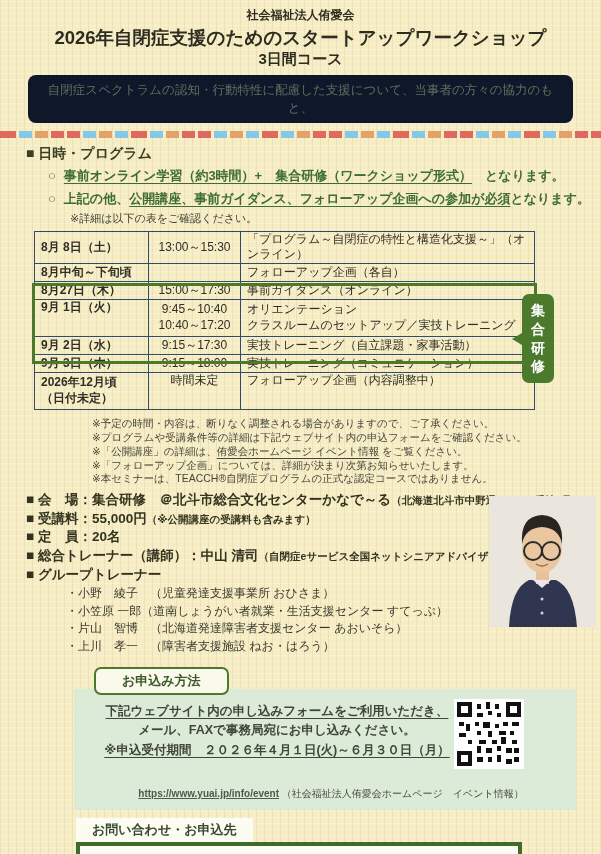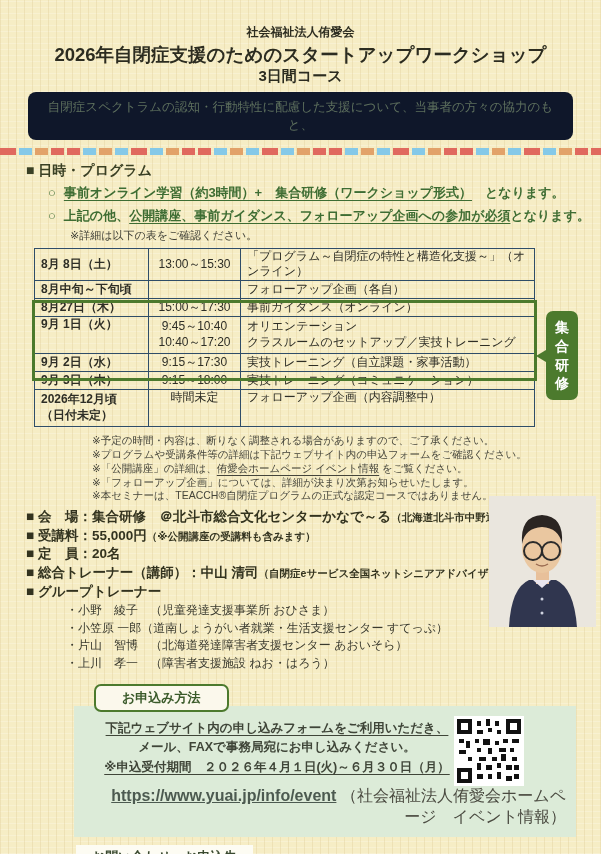--- a/index.html
+++ b/index.html
@@ -5,21 +5,21 @@
   html,body{margin:0;padding:0;}
   body{
     width:601px;height:854px;overflow:hidden;position:relative;
     font-family:"Liberation Sans","DejaVu Sans",sans-serif;
     background-color:#f6edc5;
     background-image:
       repeating-linear-gradient(90deg, rgba(227,210,160,0.45) 0 1px, rgba(0,0,0,0) 1px 8px),
       repeating-linear-gradient(0deg, rgba(250,244,220,0.55) 0 1px, rgba(0,0,0,0) 1px 6px);
     color:#2f2f23;
   }
-  .org{padding-top:24px;text-align:center;font-size:12px;font-weight:bold;color:#2c2c20;}
+  .org{padding-top:7px;text-align:center;font-size:12px;font-weight:bold;color:#2c2c20;}
   .title{text-align:center;font-size:18.5px;font-weight:bold;color:#2c2c20;line-height:1.25;margin-top:2px;}
   .subtitle{text-align:center;font-size:15px;font-weight:bold;color:#2c2c20;margin-top:1px;}
   .intro{margin:6px 28px 0;background:#0f172a;border-radius:8px;padding:6px 8px;
     text-align:center;font-size:12.5px;color:#5d6f5d;line-height:1.45;}
   .dashline{height:7px;margin-top:8px;
     background-image:linear-gradient(90deg,
       #e0695e 0 16px, rgba(0,0,0,0) 16px 19px,
       #85c9e8 19px 32px, rgba(0,0,0,0) 32px 35px,
       #e2a269 35px 48px, rgba(0,0,0,0) 48px 51px,
       #e0695e 51px 64px, rgba(0,0,0,0) 64px 67px,
@@ -34,35 +34,35 @@
   .u{text-decoration:underline;text-underline-offset:3px;}
   .detail-note{margin:3px 0 0 70px;font-size:11px;color:#3f3f35;}
   .table-wrap{position:relative;margin:5px 0 0 34px;width:500px;}
   table.sched{border-collapse:collapse;width:500px;font-size:12px;color:#2e2e26;table-layout:fixed;}
   table.sched td{border:1px solid #2f4d68;padding:0 6px;height:17px;line-height:1.3;vertical-align:middle;}
   td.c-date{font-weight:bold;}
   td.c-time{text-align:center;}
   tr.r-dbl td{height:36px;}
   .hl-overlay{position:absolute;left:-2px;top:52px;width:499px;height:75px;
     border:3px solid #4c7a2d;pointer-events:none;}
-  .badge{position:absolute;left:512px;top:63px;background:#4c7a2d;color:#fff;font-weight:bold;
+  .badge{position:absolute;left:488px;top:63px;background:#4c7a2d;color:#fff;font-weight:bold;
     font-size:14px;padding:7px 9px;border-radius:7px;line-height:1.35;text-align:center;}
   .badge-arrow{position:absolute;left:-10px;top:50%;margin-top:-6px;width:0;height:0;
     border-top:6px solid transparent;border-bottom:6px solid transparent;border-right:10px solid #4c7a2d;}
   .notes{margin:7px 0 0 92px;font-size:10.5px;color:#45453b;line-height:1.32;}
   .info{margin:5px 0 0 26px;font-size:13.5px;font-weight:bold;color:#33331f;line-height:1.38;}
   .info .small{font-size:10.5px;}
   .trainers{margin:1px 0 0 40px;font-size:12px;color:#3a3a2e;line-height:1.45;font-weight:normal;}
   .photo{position:absolute;left:489px;top:496px;width:107px;height:131px;z-index:3;}
   .apply-wrap{margin:12px 0 0 74px;width:502px;position:relative;}
   .apply-label{display:inline-block;margin-left:20px;background:#fbf8ec;border:2px solid #4c7a2d;
     border-radius:7px;padding:3px 26px;font-size:13px;font-weight:bold;color:#3a5a2a;position:relative;z-index:2;}
   .apply-box{margin-top:-6px;background:#dcebd8;padding:13px 10px 9px;position:relative;}
   .apply-lines{width:386px;text-align:center;font-size:12.5px;font-weight:bold;color:#3f4538;line-height:1.55;}
-  .apply-url{margin-top:9px;text-align:right;padding-left:12px;font-size:16px;color:#4a4a40;font-weight:normal;}
+  .apply-url{margin-top:27px;text-align:center;padding-left:12px;font-size:10px;color:#4a4a40;font-weight:normal;}
   .apply-url .url{text-decoration:underline;color:#4c5a50;font-weight:bold;}
   .qr{position:absolute;right:52px;top:10px;width:64px;height:64px;background:#fff;padding:3px;}
   .contact-wrap{margin:8px 0 0 76px;width:446px;}
   .contact-label{display:inline-block;background:#fdfcf3;padding:3px 16px;font-size:13px;
     font-weight:bold;color:#3a4a30;}
   .contact-box{border:4px solid #3f6c2c;background:#fdfcf3;text-align:center;padding:5px 4px;
     font-size:13px;font-weight:bold;color:#2e2e28;line-height:1.5;}
 </style>
 </head>
 <body>

